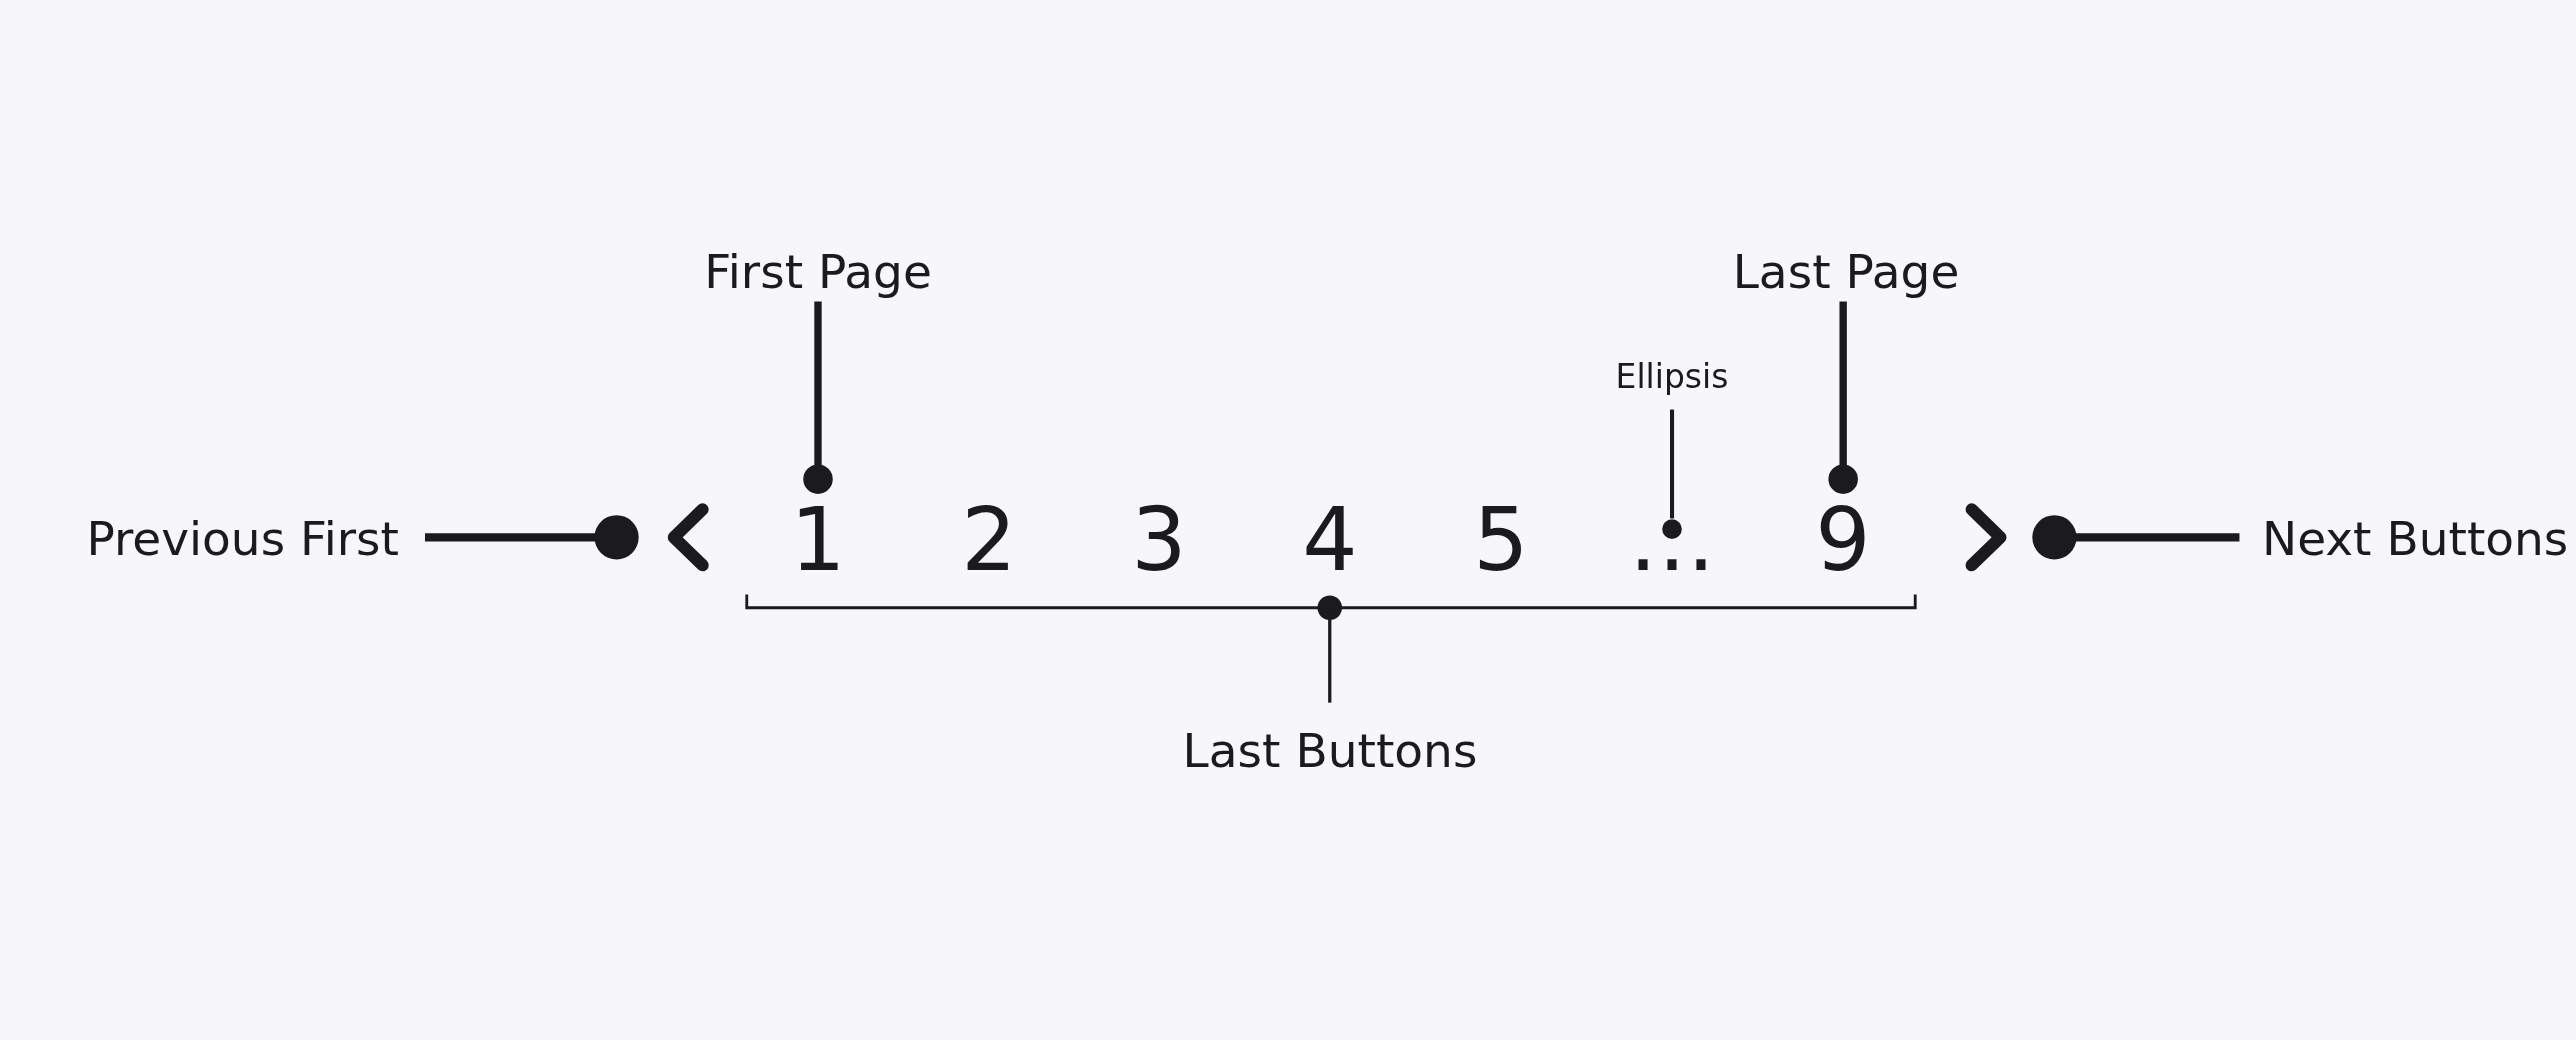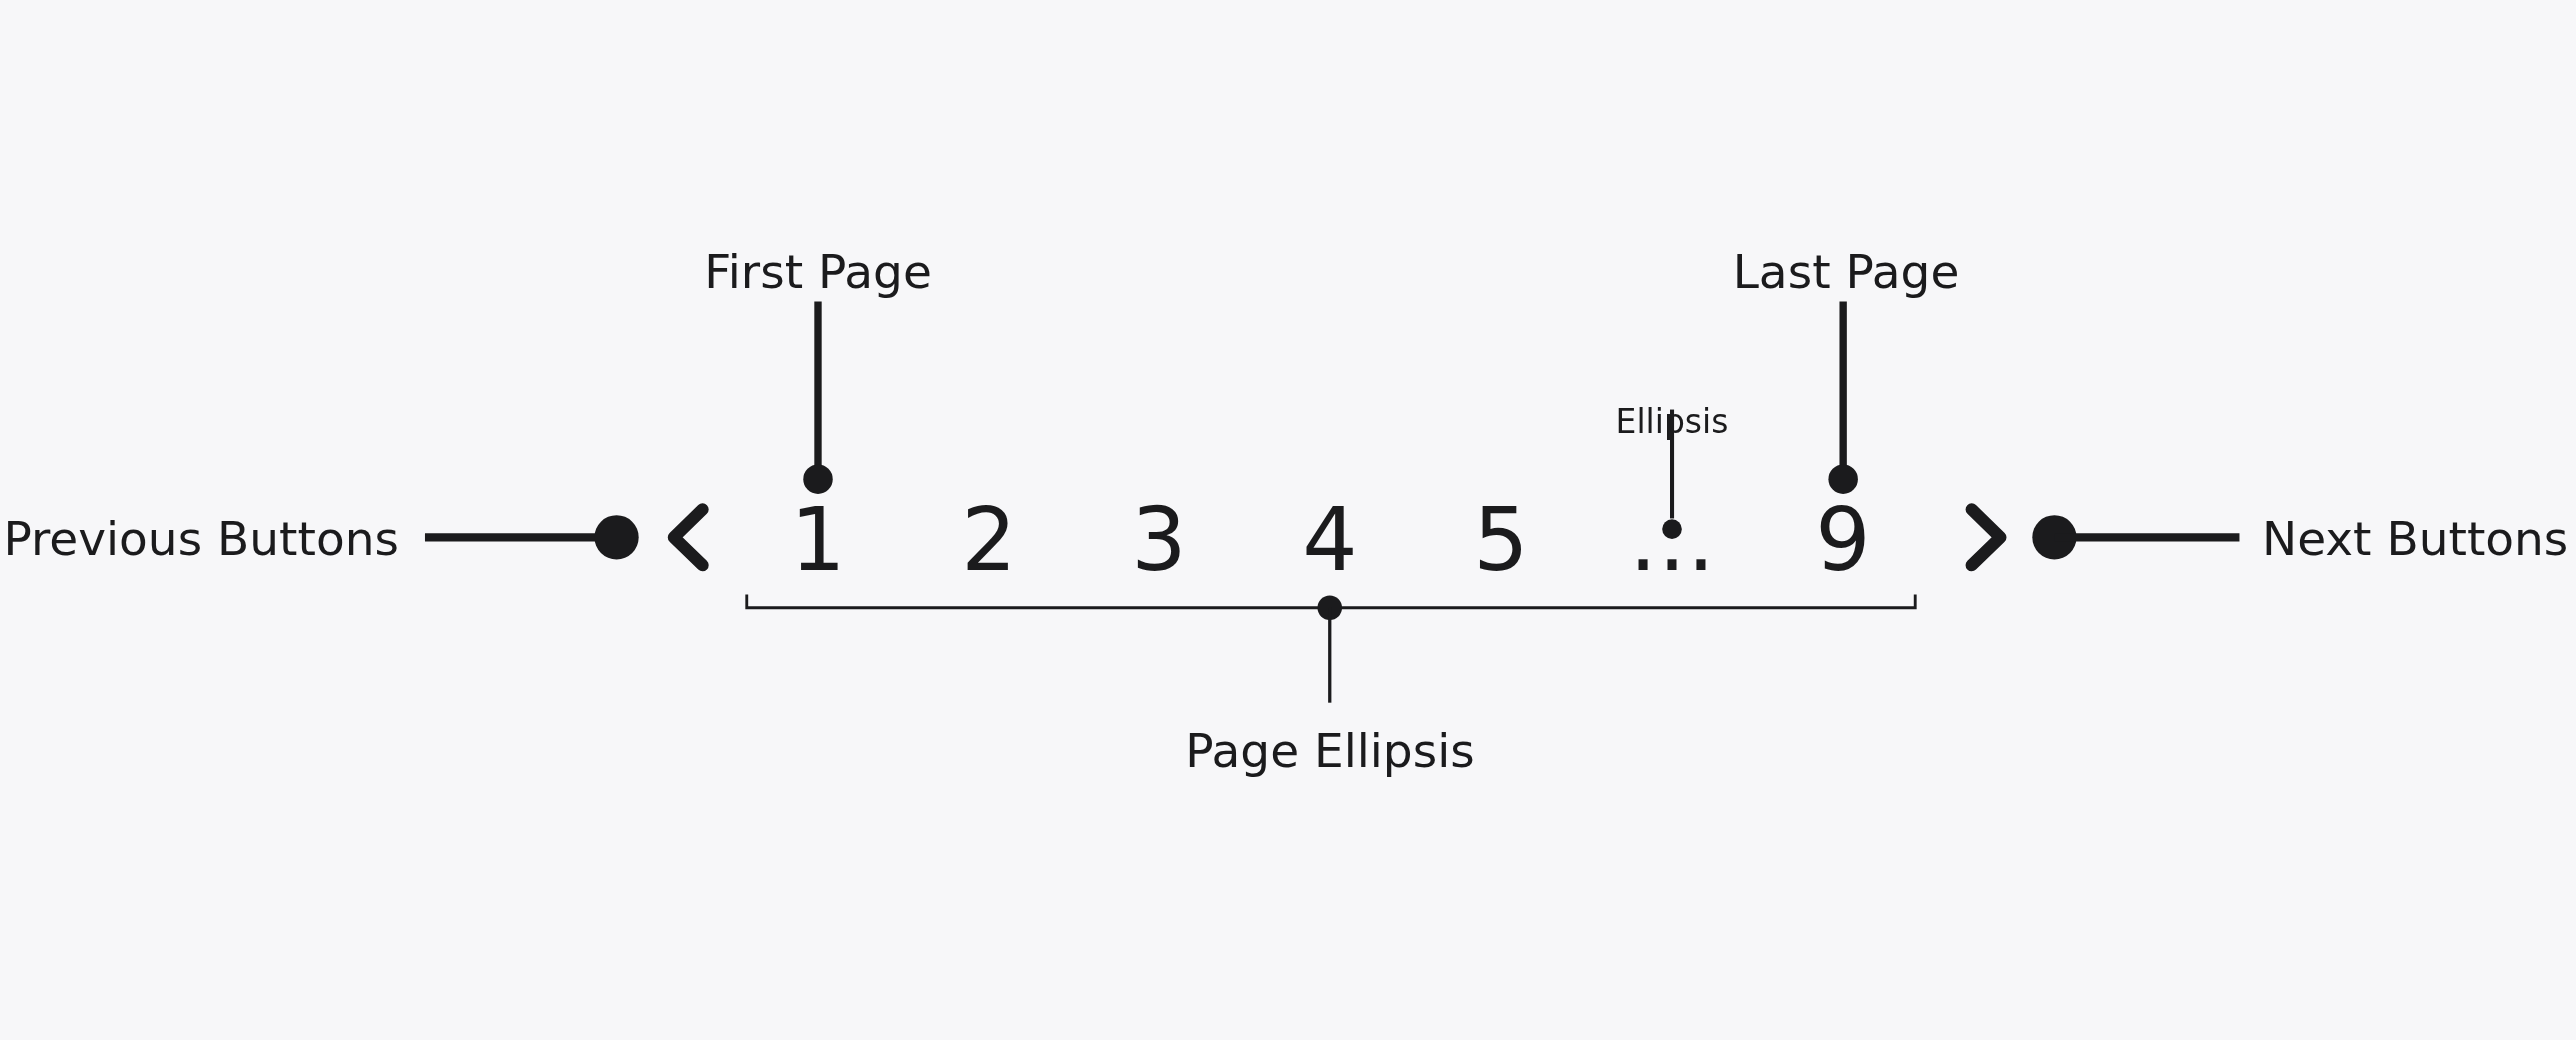--- a/index.html
+++ b/index.html
@@ -17,21 +17,21 @@
   .canvas{position:relative;width:2576px;height:1041px;}
   .overlay{position:absolute;left:0;top:0;width:2576px;height:1041px;}
   .label{
     position:absolute;
     line-height:1;
     font-size:47px;
     white-space:nowrap;
     color:var(--ink);
   }
   .label.centered{transform:translateX(-50%);}
-  .label.small{font-size:33px;margin-top:45px;}
+  .label.small{font-size:33px;}
   .page-num{
     position:absolute;
     top:497px;
     transform:translateX(-50%);
     line-height:1;
     font-size:87px;
     white-space:nowrap;
     color:var(--ink);
     cursor:default;
   }
@@ -62,26 +62,26 @@
     <circle class="fill" cx="2251" cy="585" r="18"></circle>
 
     <line class="stroke" x1="2042" y1="500" x2="2042" y2="633" stroke-width="5"></line>
     <circle class="fill" cx="2042" cy="646" r="12"></circle>
 
     <path class="stroke" d="M 912 726 L 912 742 L 2339 742 L 2339 726" stroke-width="3.5"></path>
     <circle class="fill" cx="1624" cy="742" r="15"></circle>
     <line class="stroke" x1="1624" y1="742" x2="1624" y2="858" stroke-width="4"></line>
   </svg>
 
-  <div class="label" style="right:2177px;top:515px;">Previous Buttons</div>
+  <div class="label" style="right:2177px;top:515px;">Previous First</div>
   <div class="label" style="left:2262px;top:515px;">Next Buttons</div>
   <div class="label centered" style="left:818px;top:248px;">First Page</div>
   <div class="label centered" style="left:1846px;top:248px;text-align:center;">Last Page</div>
   <div class="label centered small" style="left:1672px;top:360px;">Ellipsis</div>
-  <div class="label centered" style="left:1330px;top:727px;">Page Ellipsis</div>
+  <div class="label centered" style="left:1330px;top:727px;">Last Buttons</div>
 
   <div>
     <span class="page-num" style="left:818px;">1</span>
     <span class="page-num" style="left:989px;">2</span>
     <span class="page-num" style="left:1159px;">3</span>
     <span class="page-num" style="left:1330px;">4</span>
     <span class="page-num" style="left:1501px;">5</span>
     <span class="page-num" style="left:1672px;">…</span>
     <span class="page-num" style="left:1843px;">9</span>
   </div>

